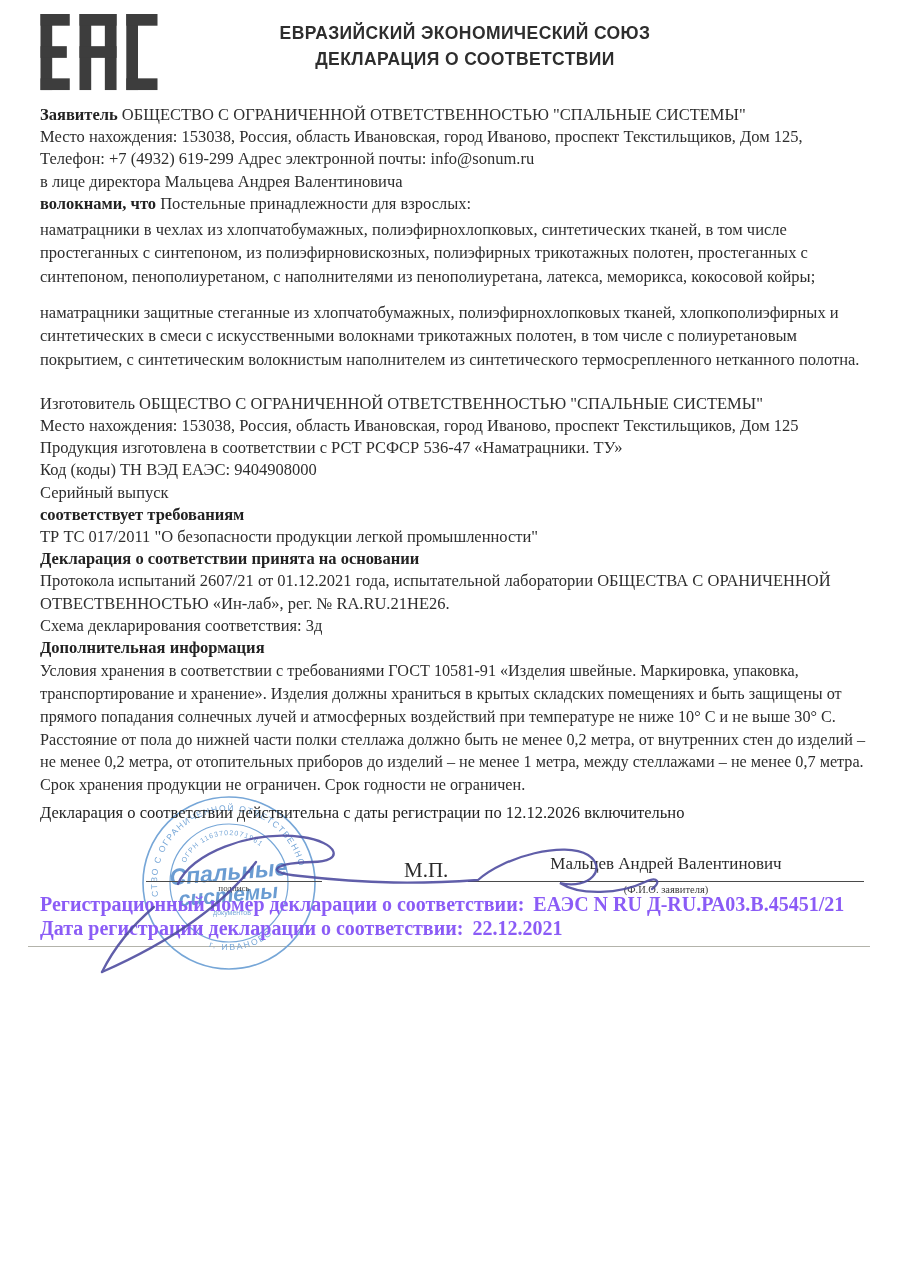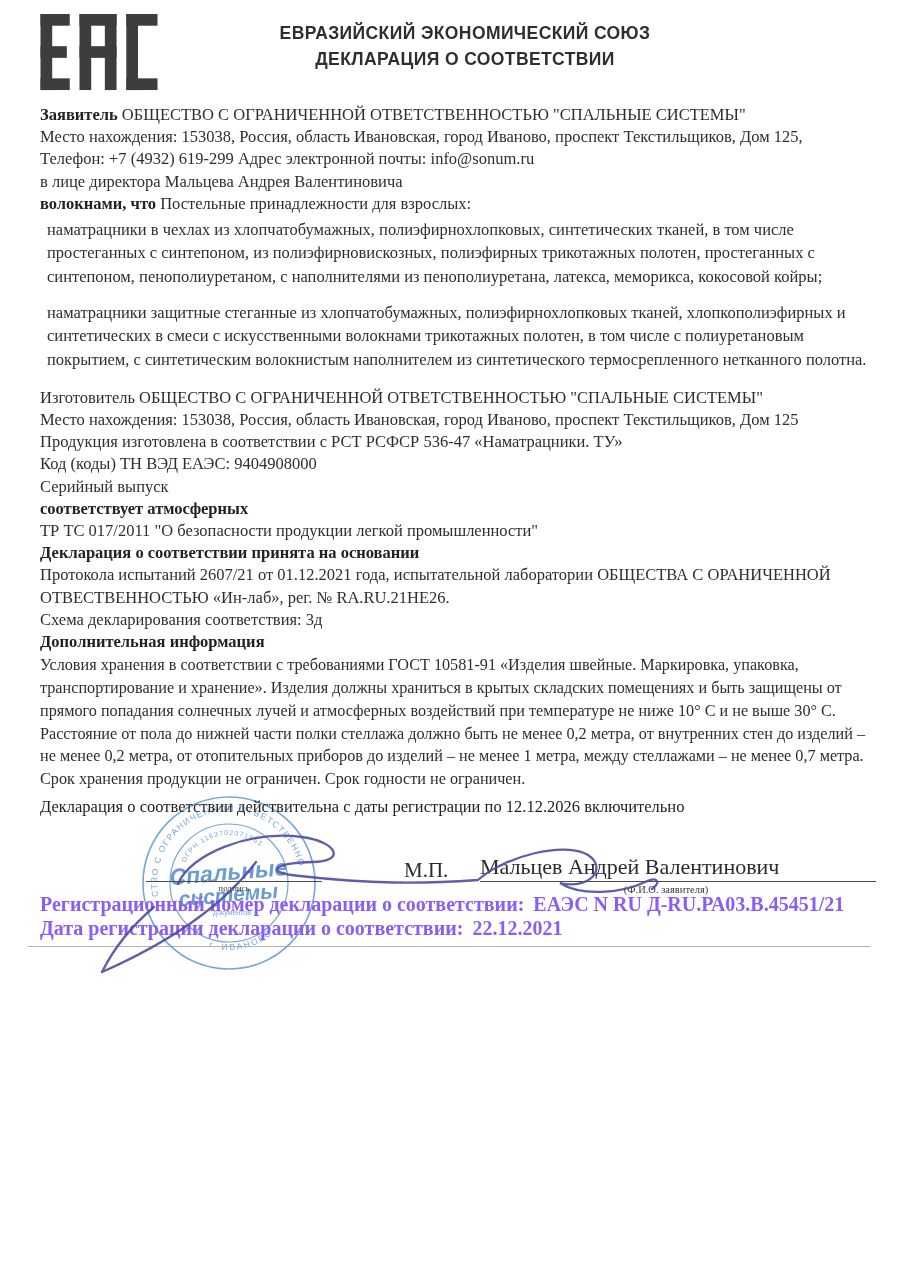--- a/index.html
+++ b/index.html
@@ -16,45 +16,45 @@
     font-family:"Liberation Sans", sans-serif; font-weight:bold;
     font-size:17.5px; line-height:26px; color:#2e2e2e; letter-spacing:.4px;
   }
   
   .body-flow {
     position:absolute; left:40px; top:104px; width:830px; z-index:2;
     font-size:16.5px; line-height:22.2px; color:#2e2e2e;
   }
   .ln { white-space:nowrap; }
   b { font-weight:bold; color:#222; }
-  .para { line-height:23.3px;margin-left:7px; }
+  .para { line-height:23.3px; }
   .p1 { margin-top:3px; }
   .p2 { margin-top:13px; }
-  .manuf { margin-top:16px; }
+  .manuf { margin-top:22px; }
   .storage { margin-top:1px; line-height:22.8px; font-size:16.2px; }
   .validity { margin-top:5px; font-weight:normal; color:#222; }
   
   .stamp { position:absolute; left:126px; top:786px; width:210px; height:200px; z-index:1; opacity:.92; }
   .stamp text { font-family:"Liberation Sans", sans-serif; }
   
   .ink { position:absolute; left:60px; top:812px; width:620px; height:180px; z-index:5; }
   
   .mp { position:absolute; left:404px; top:858px; font-size:21px; z-index:2; }
   .sig-line {
     position:absolute; left:146px; top:856px; width:176px; height:25px;
     border-bottom:1.2px solid #4a4a4a; z-index:2;
   }
   .sig-caption {
     position:absolute; left:146px; top:883px; width:176px; text-align:center;
     font-size:9px; color:#3a3a3a; z-index:2;
   }
   .name-line {
-    position:absolute; left:480px; top:854px; width:396px; height:27px;
-    border-bottom:1.2px solid #4a4a4a; 
-    font-size:22px; z-index:2;
+    position:absolute; left:468px; top:854px; width:396px; height:27px;
+    border-bottom:1.2px solid #4a4a4a; text-align:center;
+    font-size:17px; z-index:2;
   }
   .name-caption {
     position:absolute; left:468px; top:884px; width:396px; text-align:center;
     font-size:10.5px; color:#3a3a3a; z-index:2;
   }
   .reg-block {
     position:absolute; left:40px; top:893px; width:830px; z-index:2;
     font-size:20px; line-height:23.5px; font-weight:bold; color:#8b5cf6;
   }
   .reg-block .val { margin-left:9px; }
@@ -101,21 +101,21 @@
 
     <div class="para p1">наматрацники в чехлах из хлопчатобумажных, полиэфирнохлопковых, синтетических тканей, в том числе простеганных с синтепоном, из полиэфирновискозных, полиэфирных трикотажных полотен, простеганных с синтепоном, пенополиуретаном, с наполнителями из пенополиуретана, латекса, меморикса, кокосовой койры;</div>
     <div class="para p2">наматрацники защитные стеганные из хлопчатобумажных, полиэфирнохлопковых тканей, хлопкополиэфирных и синтетических в смеси с искусственными волокнами трикотажных полотен, в том числе с полиуретановым покрытием, с синтетическим волокнистым наполнителем из синтетического термосрепленного нетканного полотна.</div>
 
     <div class="manuf">
       <div class="ln">Изготовитель ОБЩЕСТВО С ОГРАНИЧЕННОЙ ОТВЕТСТВЕННОСТЬЮ "СПАЛЬНЫЕ СИСТЕМЫ"</div>
       <div class="ln">Место нахождения: 153038, Россия, область Ивановская, город Иваново, проспект Текстильщиков, Дом 125</div>
       <div class="ln">Продукция изготовлена в соответствии с РСТ РСФСР 536-47 «Наматрацники. ТУ»</div>
       <div class="ln">Код (коды) ТН ВЭД ЕАЭС: 9404908000</div>
       <div class="ln">Серийный выпуск</div>
-      <div class="ln"><b>соответствует атмосферных</b></div>
+      <div class="ln"><b>соответствует требованиям</b></div>
       <div class="ln">ТР ТС 017/2011 "О безопасности продукции легкой промышленности"</div>
       <div class="ln"><b>Декларация о соответствии принята на основании</b></div>
       <div>Протокола испытаний 2607/21 от 01.12.2021 года, испытательной лаборатории ОБЩЕСТВА С ОРАНИЧЕННОЙ ОТВЕСТВЕННОСТЬЮ «Ин-лаб», рег. № RA.RU.21НЕ26.</div>
       <div class="ln">Схема декларирования соответствия: 3д</div>
       <div class="ln"><b>Дополнительная информация</b></div>
     </div>
 
     <div class="storage">Условия хранения в соответствии с требованиями ГОСТ 10581-91 «Изделия швейные. Маркировка, упаковка, транспортирование и хранение». Изделия должны храниться в крытых складских помещениях и быть защищены от прямого попадания солнечных лучей и атмосферных воздействий при температуре не ниже 10° С и не выше 30° С. Расстояние от пола до нижней части полки стеллажа должно быть не менее 0,2 метра, от внутренних стен до изделий – не менее 0,2 метра, от отопительных приборов до изделий – не менее 1 метра, между стеллажами – не менее 0,7 метра. Срок хранения продукции не ограничен. Срок годности не ограничен.</div>
 
     <div class="validity">Декларация о соответствии действительна с даты регистрации по 12.12.2026 включительно</div>

